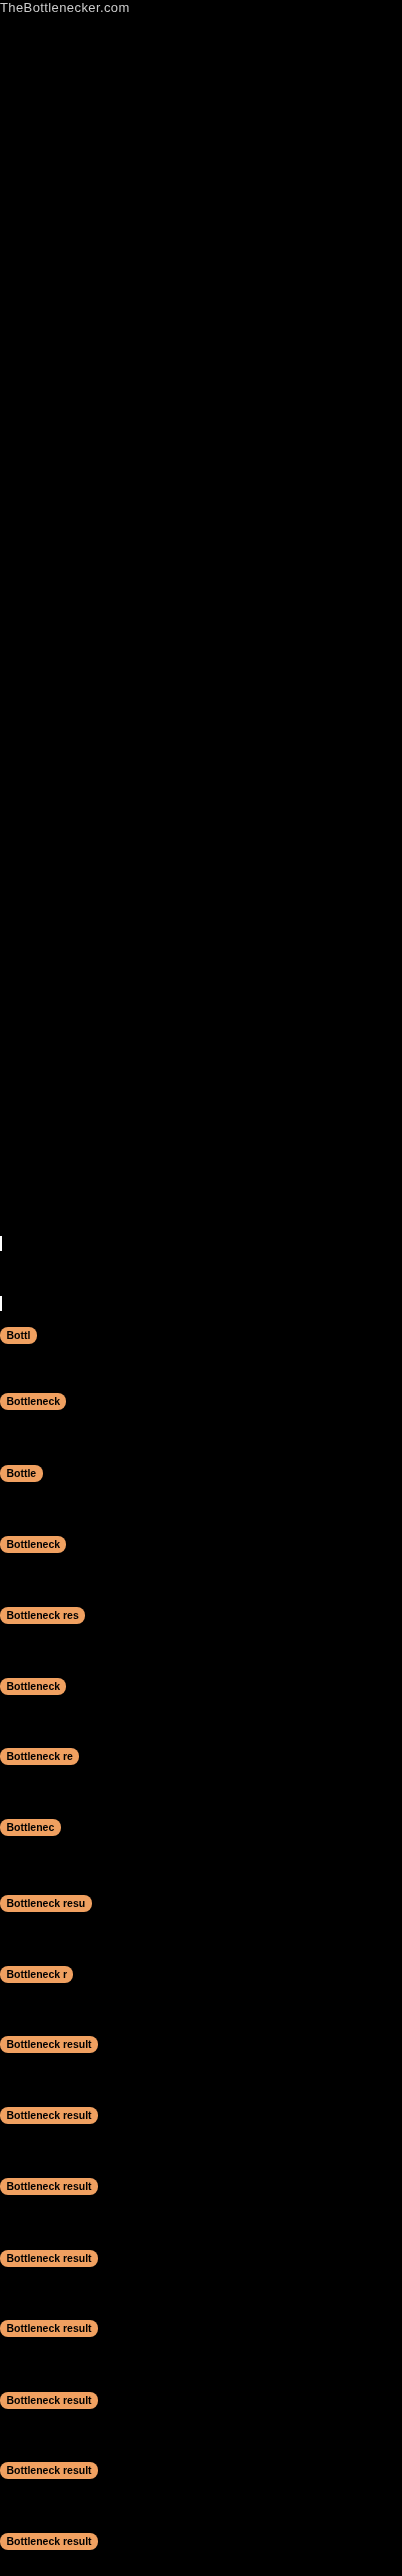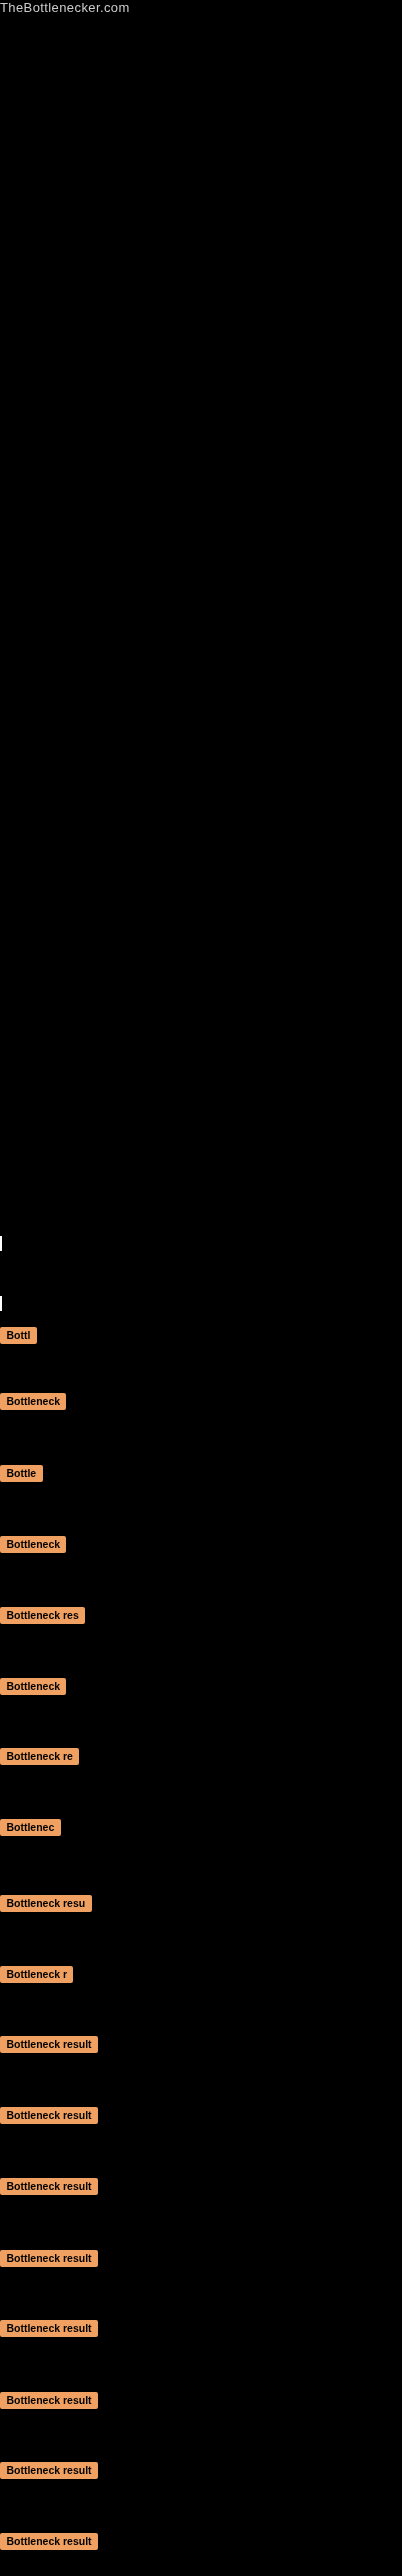--- a/index.html
+++ b/index.html
@@ -23,21 +23,21 @@
       padding-top: 6.4px;
       letter-spacing: 0.4px;
     }
 
     .bottleneck-label {
       background-color: #f0a060;
       color: #000000;
       font-size: 10.5px;
       font-weight: bold;
       padding: 2.4px 6.4px;
-      border-radius: 2px;
+      border-radius: 8px;
       display: inline-block;
       position: absolute;
       left: 0px;
       white-space: nowrap;
       text-align: center;
     }
 
     .cursor-line {
       position: absolute;
       left: 0;

